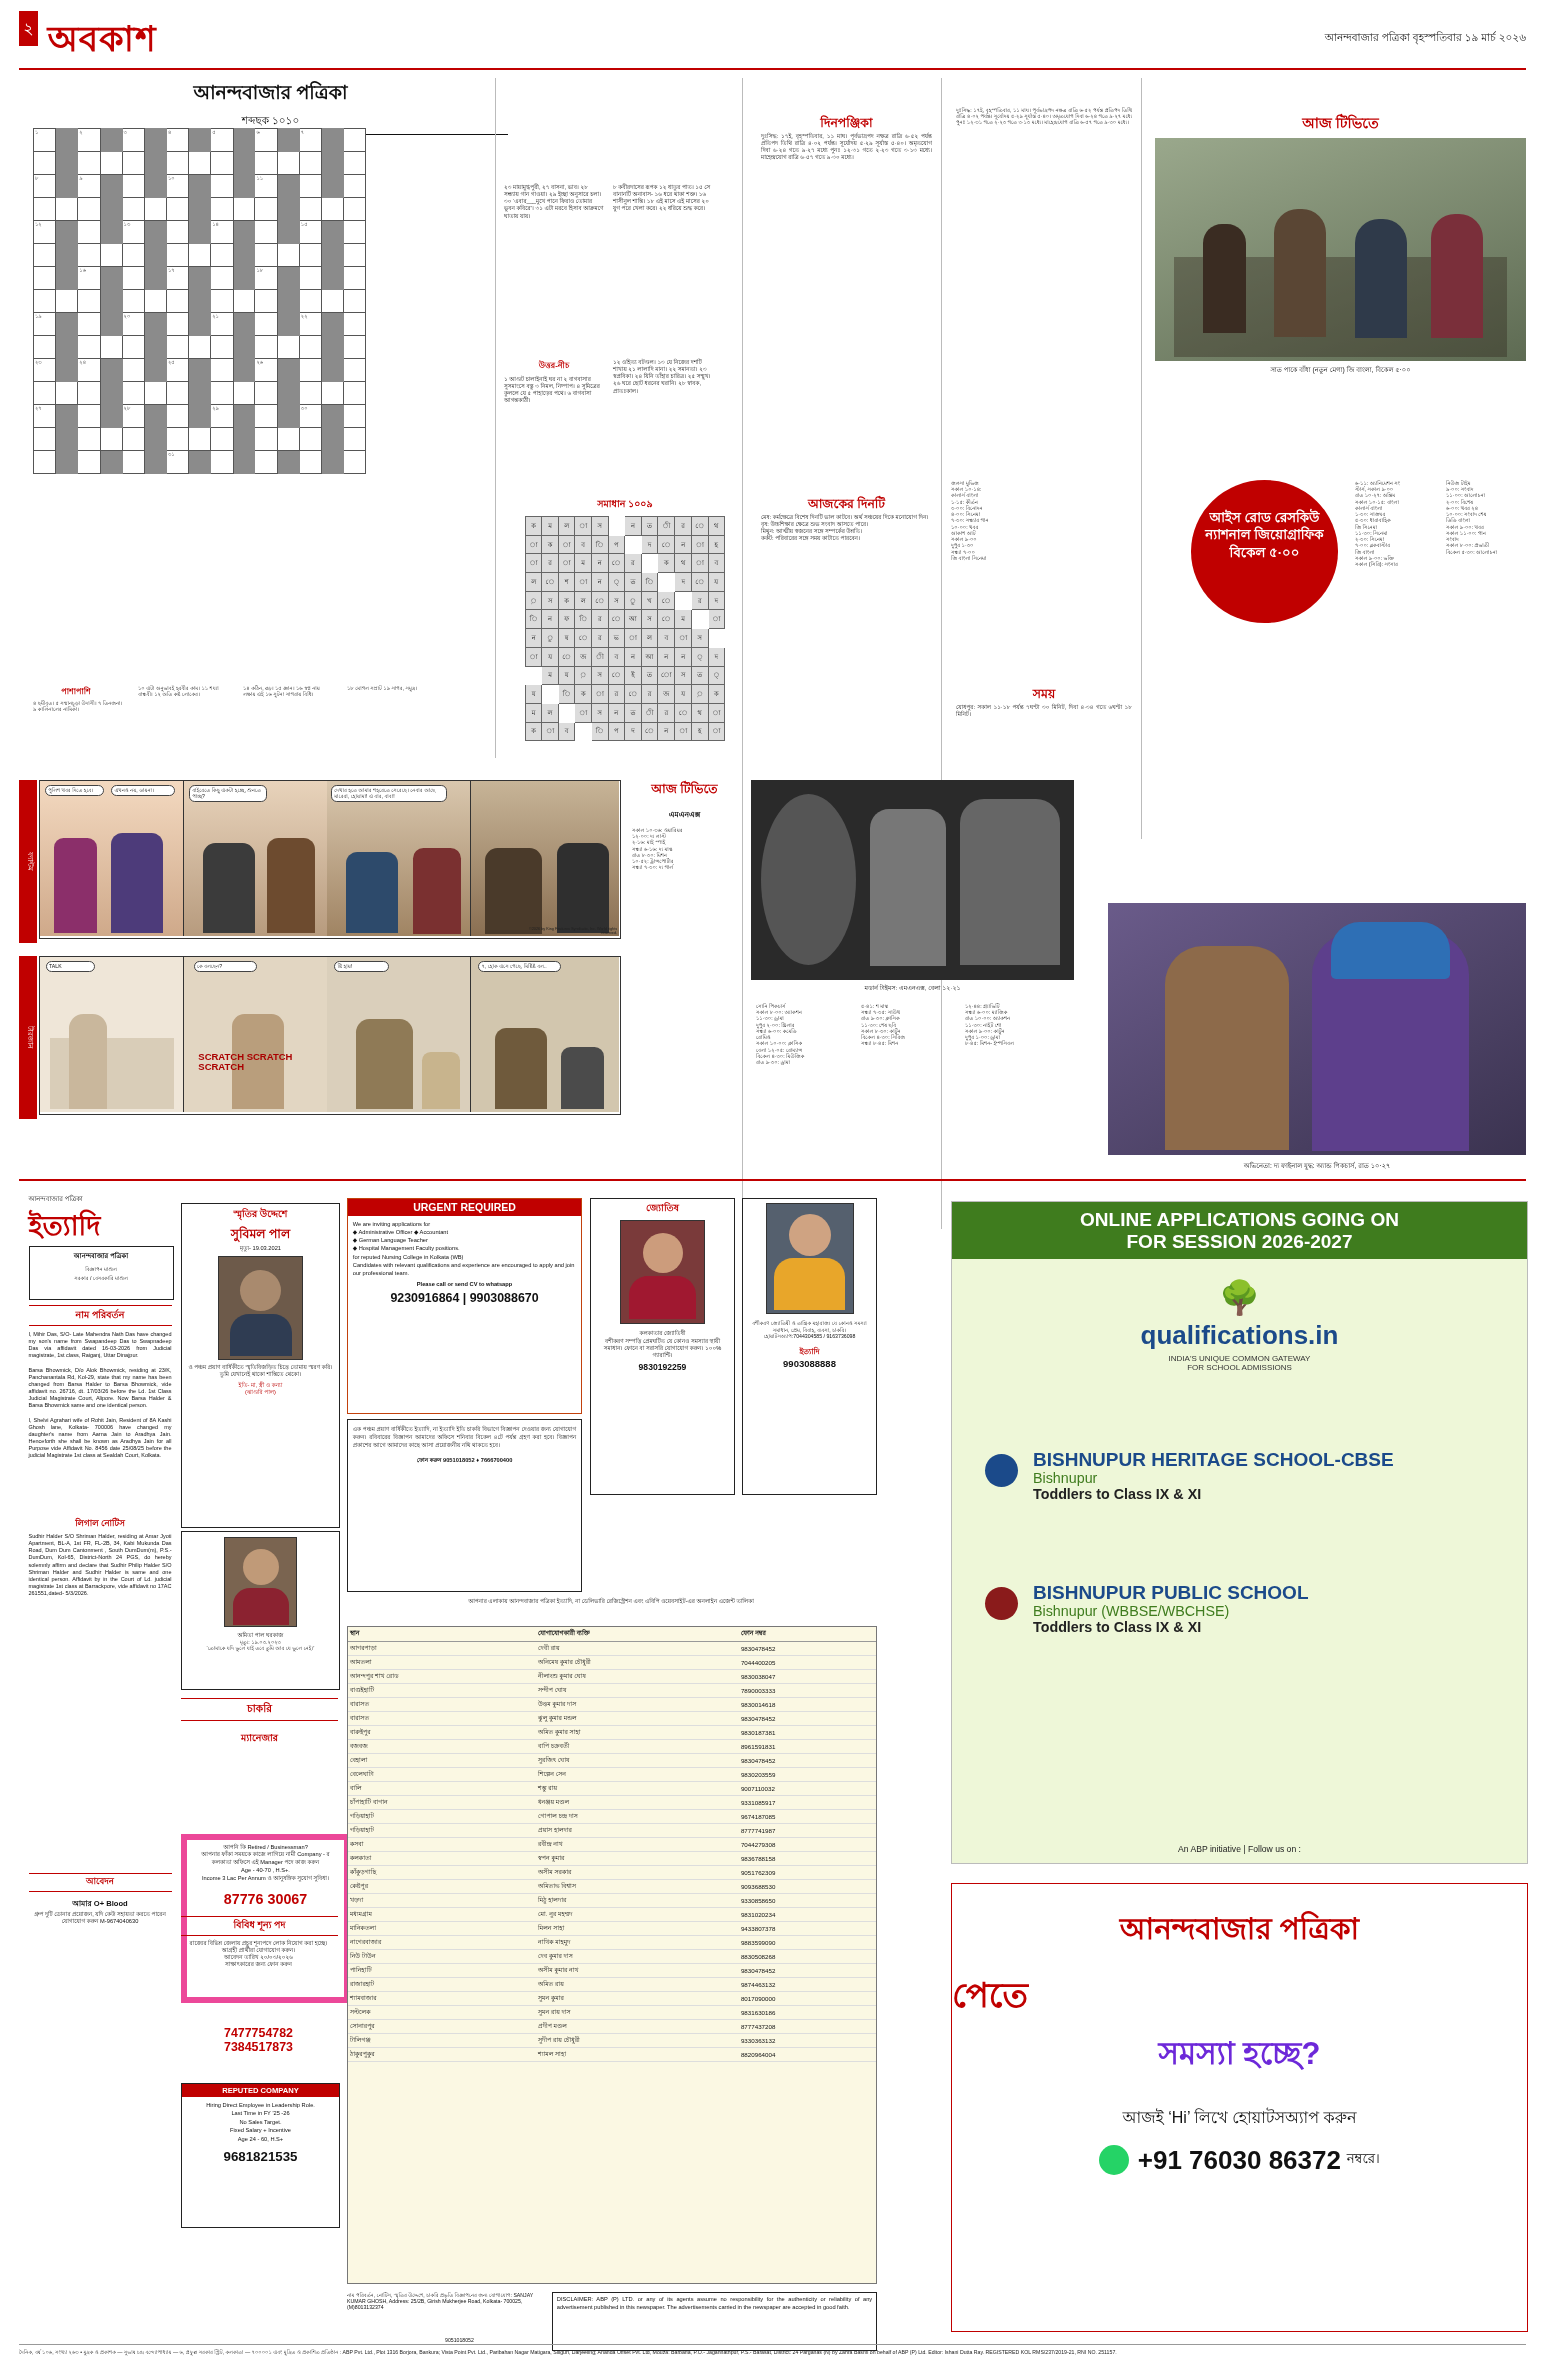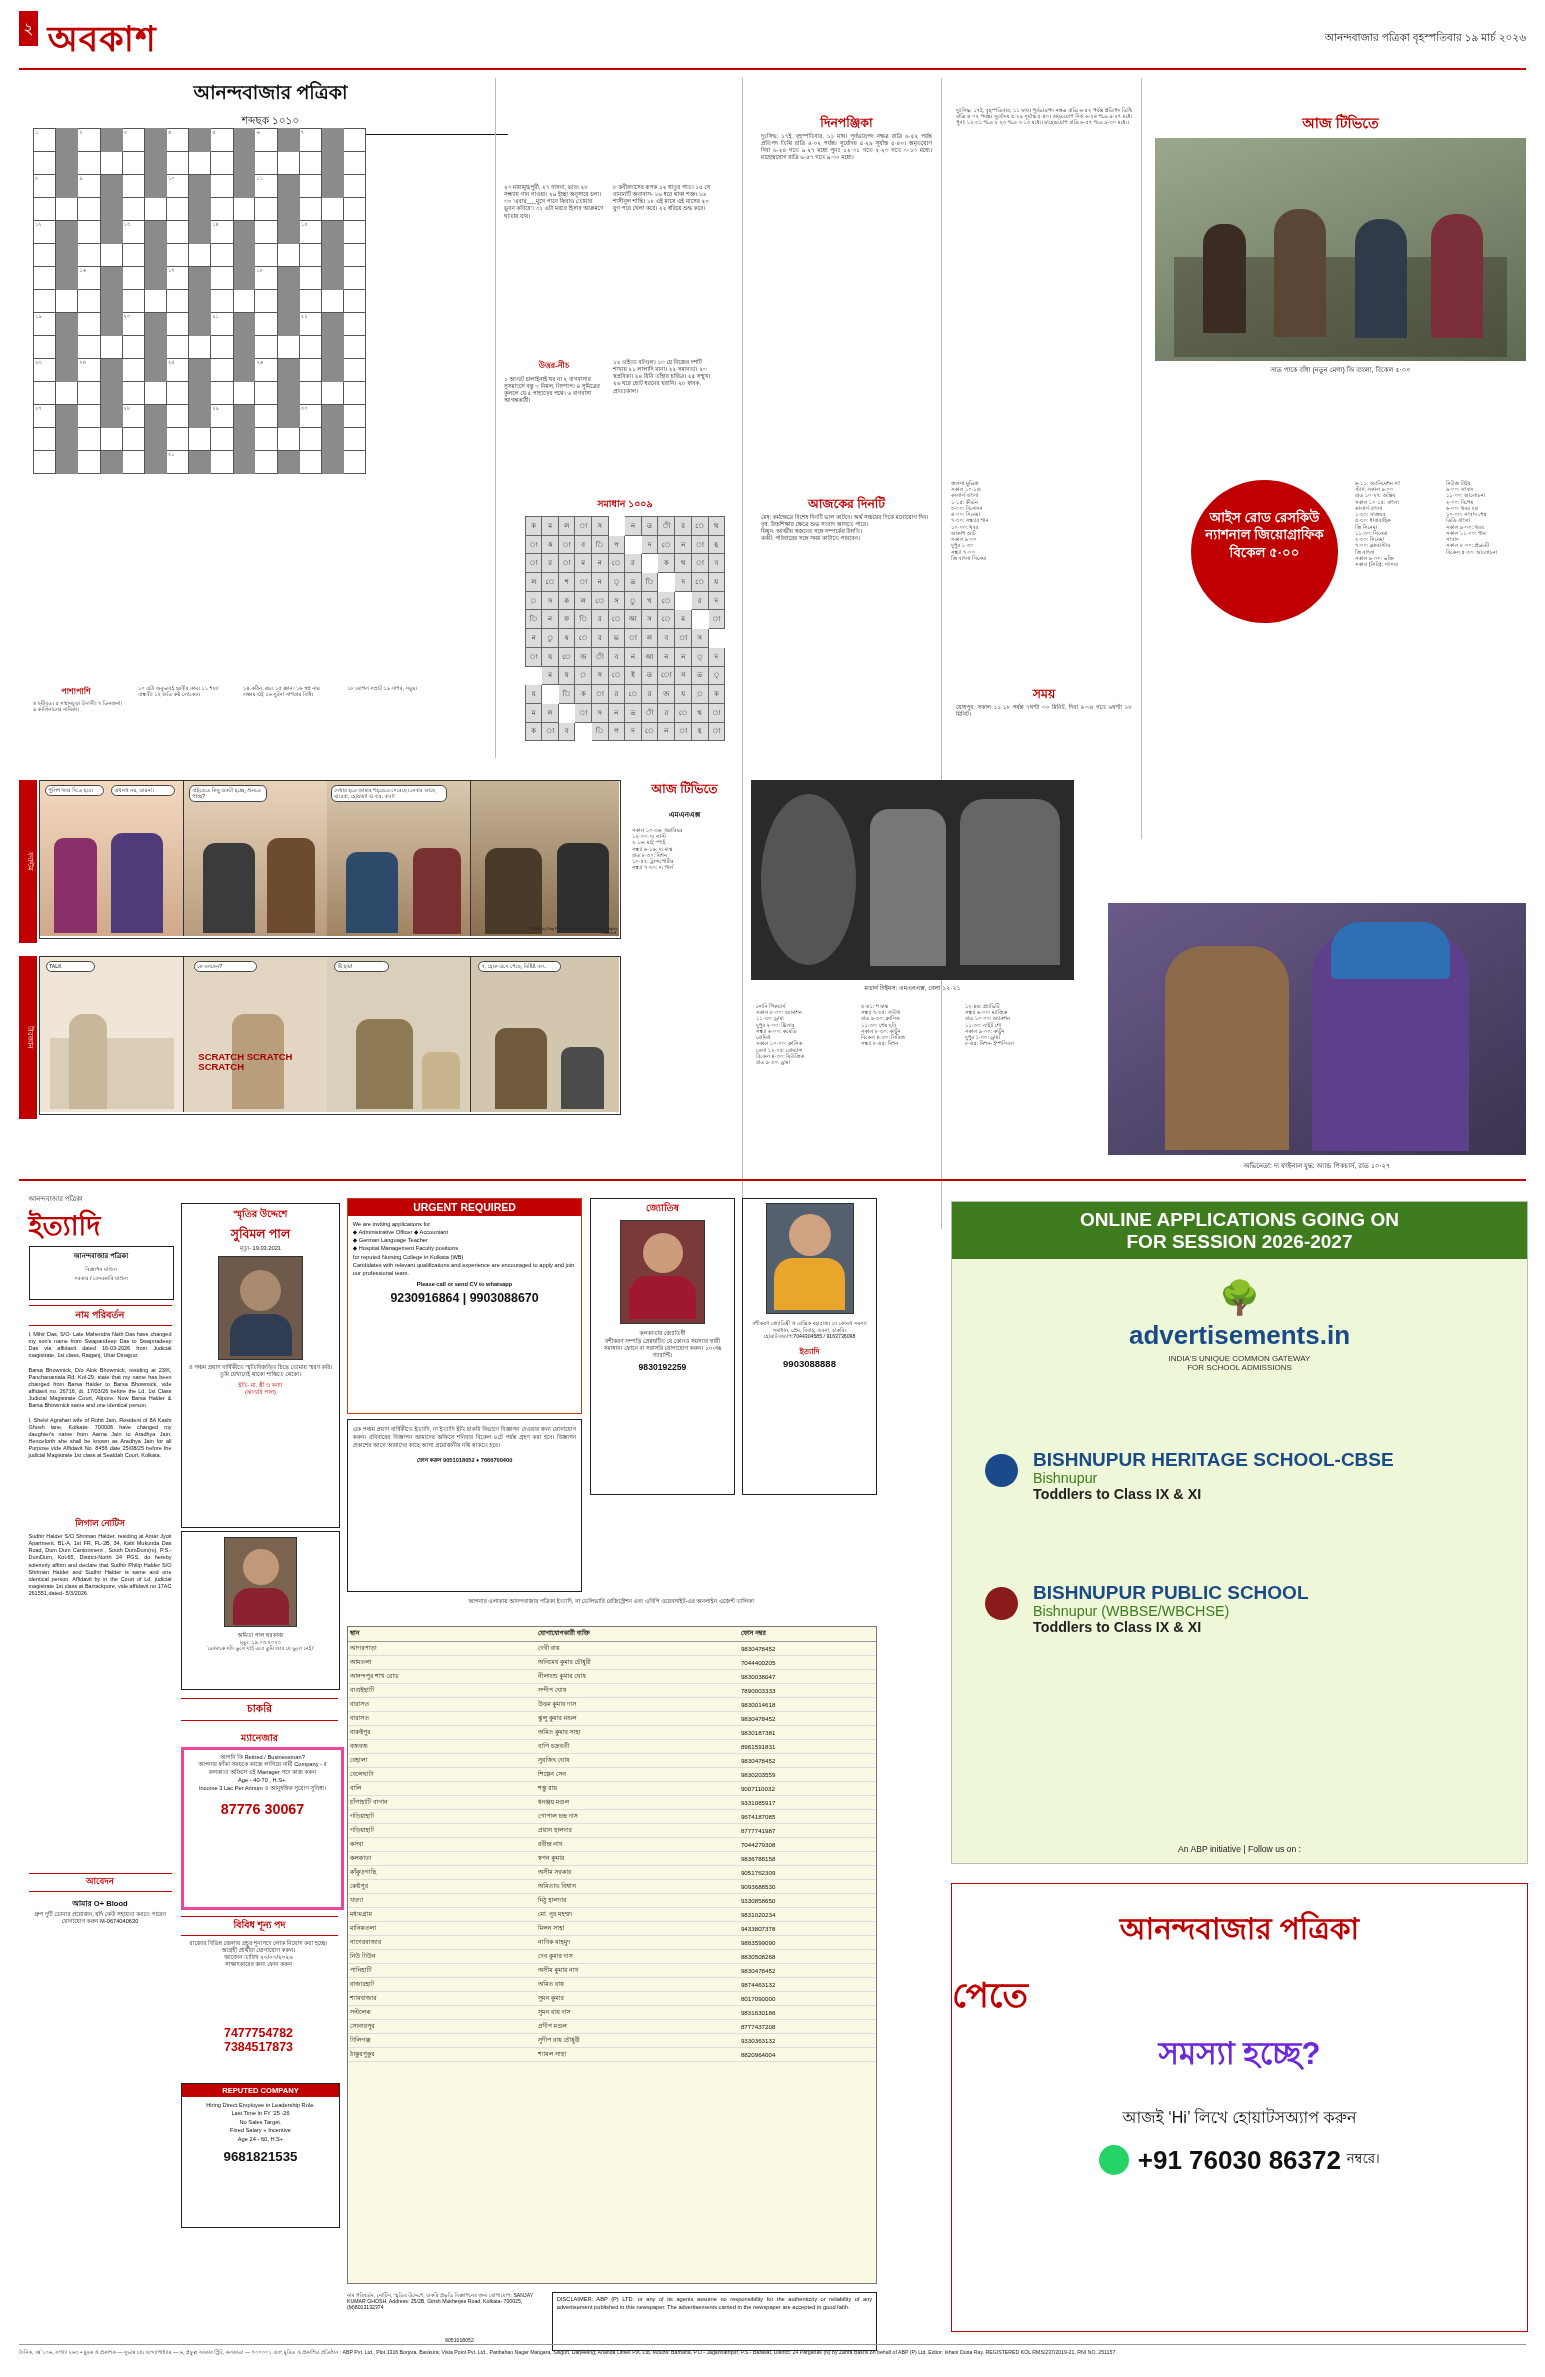--- a/index.html
+++ b/index.html
@@ -770,21 +770,21 @@
       <div style="margin:11.4px auto 0;width:36px;height:36px;border-radius:50%;background:#c09a78;"></div>
       <div style="margin:2.9px auto 0;width:56px;height:37px;background:#8b2230;border-radius:17px 17px 0 0;"></div>
     </div>
     <div class="center tiny">অমিতা পাল ঘরকাজ</div>
     <div class="center tiny2" style="padding:0 4.8px;white-space:pre-wrap;">মৃত্যু: ১৯.০৩.২০২৩
 ‘তোমাকে যদি ভুলে যাই তবে তুমি আর যে ভুলে নেই।’</div>
   </div>
 
   <div class="blk ttl" style="left:181px;top:1698px;width:157px;font-size:10.5px;border-top:1px solid #c00000;border-bottom:1px solid #c00000;padding:1.9px 0;">চাকরি</div>
   <div class="blk ttl" style="left:181px;top:1731px;width:157px;font-size:9.5px;">ম্যানেজার</div>
-  <div class="ad" style="left:181px;top:1747px;width:157px;height:157px;border:3px solid #ec4899;">
+  <div class="ad" style="left:181px;top:1834px;width:157px;height:157px;border:6px solid #ec4899;">
     <div class="tiny" style="padding:3.8px;white-space:pre-wrap;text-align:center;line-height:1.35;">আপনি কি Retired / Businessman?
 আপনার ফাঁকা সময়কে কাজে লাগিয়ে নামী Company - র কলকাতা অফিসে এই Manager পদে কাজ করুন
 Age - 40-70 , H.S+.
 Income 3 Lac Per Annum ও আনুষঙ্গিক সুযোগ সুবিধা।</div>
     <div style="text-align:center;font-size:14.3px;font-weight:bold;color:#c00000;margin-top:4.8px;">87776 30067</div>
   </div>
 
   <div class="blk ttl" style="left:181px;top:1916px;width:157px;font-size:9.5px;border-top:1px solid #c00000;border-bottom:1px solid #c00000;padding:1.4px 0;">বিবিধ শূন্য পদ</div>
   <div class="blk tiny" style="left:185px;top:1940px;width:147px;white-space:pre-wrap;text-align:center;">রাজ্যের বিভিন্ন জেলায় প্রচুর শূন্যপদে লোক নিয়োগ করা হচ্ছে। আগ্রহী প্রার্থীরা যোগাযোগ করুন।
 আবেদন তারিখ ২০/০৩/২০২৬
@@ -1013,21 +1013,21 @@
   <div class="blk tiny2" style="left:347px;top:2292px;width:195px;white-space:pre-wrap;">নাম পরিবর্তন, নোটিস, স্মৃতির উদ্দেশে, চাকরি প্রভৃতি বিজ্ঞাপনের জন্য যোগাযোগ: SANJAY KUMAR GHOSH, Address: 25/2B, Girish Mukherjee Road, Kolkata- 700025, (M)8013132374</div>
   <div class="blk tiny2" style="left:445px;top:2337px;width:100px;color:#111;">9051018052</div>
 
   <div class="atad">
     <div class="atbar">
       <div style="font-size:19px;padding-top:6.7px;">ONLINE APPLICATIONS GOING ON</div>
       <div style="font-size:19px;">FOR SESSION 2026-2027</div>
     </div>
     <div style="position:absolute;left:0;top:76px;width:575px;text-align:center;">
       <div style="font-size:33px;color:#3f7c1e;">🌳</div>
-      <div style="font-size:26px;font-weight:bold;color:#1b4a8a;margin-top:2.9px;">advertisements.in</div>
+      <div style="font-size:26px;font-weight:bold;color:#1b4a8a;margin-top:2.9px;">qualifications.in</div>
       <div style="font-size:8px;color:#333;white-space:pre-line;margin-top:2.9px;">INDIA'S UNIQUE COMMON GATEWAY
 FOR SCHOOL ADMISSIONS</div>
     </div>
     <div style="position:absolute;left:33px;top:247px;width:509px;">
       <div style="position:absolute;left:0;top:4.8px;width:33px;height:33px;border-radius:50%;background:#1b4a8a;"></div>
       <div style="margin-left:48px;font-size:19px;font-weight:bold;color:#1b4a8a;line-height:1.12;">BISHNUPUR HERITAGE SCHOOL-CBSE</div>
       <div style="margin-left:48px;font-size:14.3px;color:#3f7c1e;">Bishnupur</div>
       <div style="margin-left:48px;font-size:14.3px;font-weight:bold;color:#222;">Toddlers to Class IX &amp; XI</div>
     </div>
     <div style="position:absolute;left:33px;top:380px;width:509px;">

